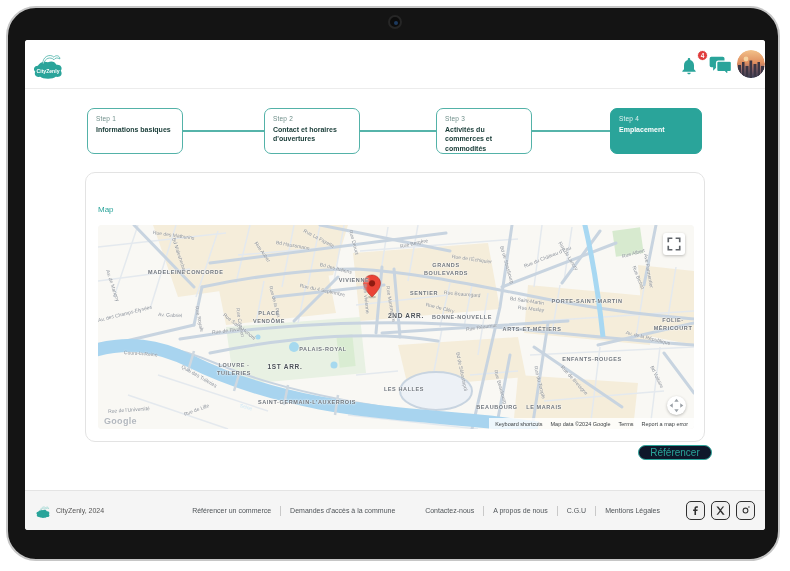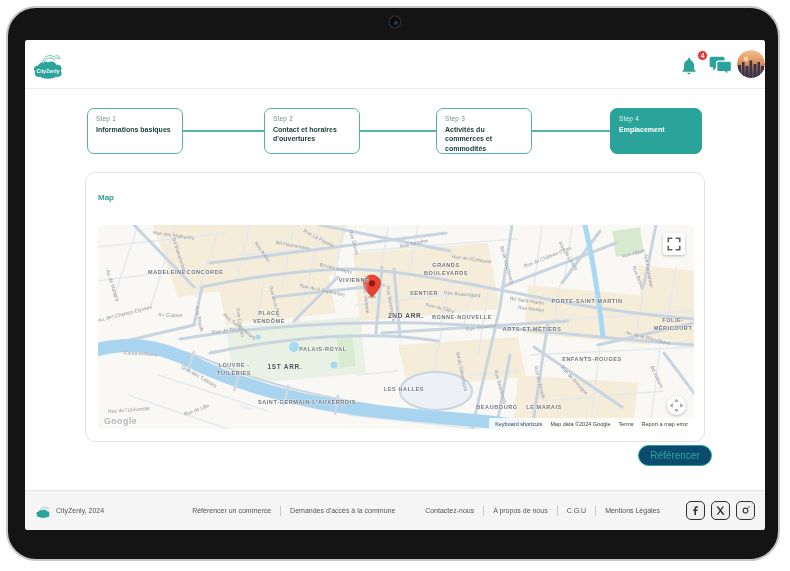--- a/index.html
+++ b/index.html
@@ -39,21 +39,21 @@
   .step-label{font-size:7px;font-weight:bold;color:#173b36;line-height:1.35;}
   .step-box.active{background:#2aa49a;border-color:#2aa49a;}
   .step-box.active .step-num{color:rgba(255,255,255,.85);}
   .step-box.active .step-label{color:#fff;}
   .connector{position:absolute;top:90px;height:2px;background:#56b4aa;z-index:1;}
 
   
   .card{position:absolute;left:60px;top:132px;width:620px;height:270px;border:1px solid #e3e3e3;border-radius:10px;background:#fff;}
   .address-input{position:absolute;left:12px;top:8px;width:596px;height:21px;border:1px solid #d5d5d5;border-radius:4px;
                  font-size:7px;color:#333;padding:0 8px;font-family:"Liberation Sans",sans-serif;outline:none;background:#fff;}
-  .map-section-label{position:absolute;left:12px;top:20px;font-size:8px;font-weight:bold;color:#2aa49a;}
+  .map-section-label{position:absolute;left:12px;top:32px;font-size:8px;font-weight:normal;color:#2aa49a;}
   .map-wrap{position:absolute;left:12px;top:52px;width:596px;height:204px;border-radius:4px;overflow:hidden;background:#f9f8f4;}
   .map-svg{position:absolute;left:0;top:0;width:596px;height:204px;}
 
   .district-label{position:absolute;transform:translate(-50%,-50%);font-size:5.5px;letter-spacing:.6px;font-weight:bold;
                   color:#70767d;white-space:pre-line;text-align:center;line-height:1.5;
                   text-shadow:0 0 2px #fff,0 0 2px #fff;pointer-events:none;}
   .district-label.bold{color:#4b5157;font-size:6.5px;letter-spacing:.7px;}
   .street-label{position:absolute;font-size:5px;color:#8d939b;white-space:nowrap;transform-origin:left center;
                 text-shadow:0 0 2px #fff;pointer-events:none;}
   .street-label.water{color:#cfe8f6;text-shadow:none;}
@@ -61,22 +61,22 @@
   .map-fullscreen{position:absolute;right:9px;top:8px;width:22px;height:22px;background:#fff;border:none;border-radius:3px;
                   box-shadow:0 1px 3px rgba(0,0,0,.25);cursor:pointer;padding:2px;}
   .map-pan{position:absolute;right:8px;bottom:14px;width:19px;height:19px;background:#fff;border:none;border-radius:50%;
            box-shadow:0 1px 3px rgba(0,0,0,.25);cursor:pointer;padding:1px;}
   .google-logo{position:absolute;left:6px;bottom:3px;font-size:9px;font-weight:bold;color:#b3b8be;
                letter-spacing:.3px;text-shadow:0 0 2px #fff;cursor:pointer;}
   .map-attribution{position:absolute;right:0;bottom:0;height:11px;display:flex;align-items:center;gap:8px;
                    background:rgba(255,255,255,.8);padding:0 6px;font-size:5.5px;color:#3c4043;}
   .map-attribution span{cursor:pointer;}
 
-  .submit-btn{position:absolute;left:613px;top:405px;width:74px;height:21px;border:1.5px solid #2aa49a;border-radius:13px;
-              background:#0c4a6e;color:#2aa49a;font-size:10px;font-family:"Liberation Sans",sans-serif;
+  .submit-btn{position:absolute;left:613px;top:405px;width:74px;height:15px;border:1.5px solid #2aa49a;border-radius:13px;
+              background:#0f172a;color:#2aa49a;font-size:10px;font-family:"Liberation Sans",sans-serif;
               display:flex;align-items:center;justify-content:center;cursor:pointer;}
 
   
   .app-footer{position:absolute;left:0;top:450px;width:740px;height:40px;background:#f5f5f5;border-top:1px solid #e4e4e4;
               display:flex;align-items:center;padding:0 10px;font-size:7px;color:#555;}
   .f-copy{display:flex;align-items:center;gap:5px;}
   .f-logo{width:16px;height:16px;}
   .f-logo svg{width:16px;height:16px;display:block;}
   .f-nav{margin-left:88px;display:flex;align-items:center;gap:9px;}
   .f-legal{margin-left:auto;display:flex;align-items:center;gap:9px;}

